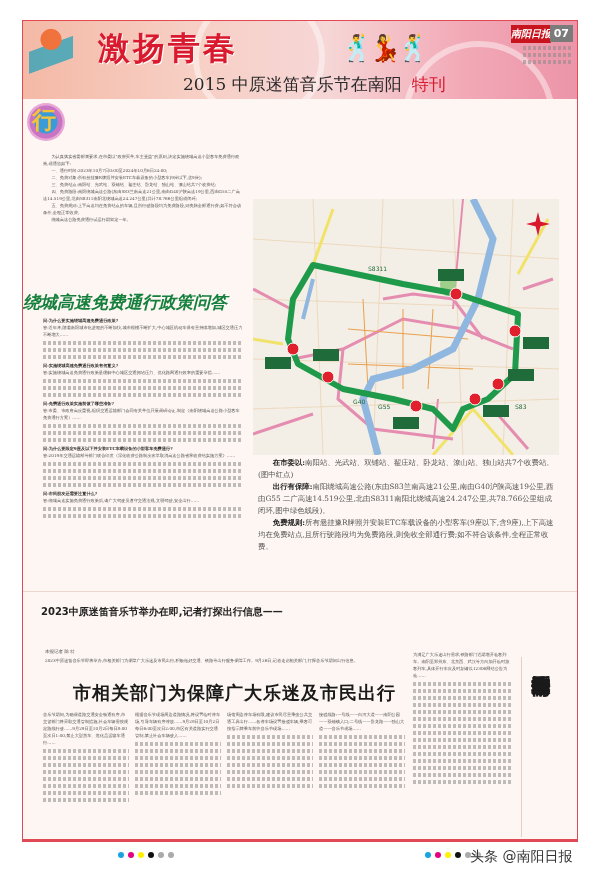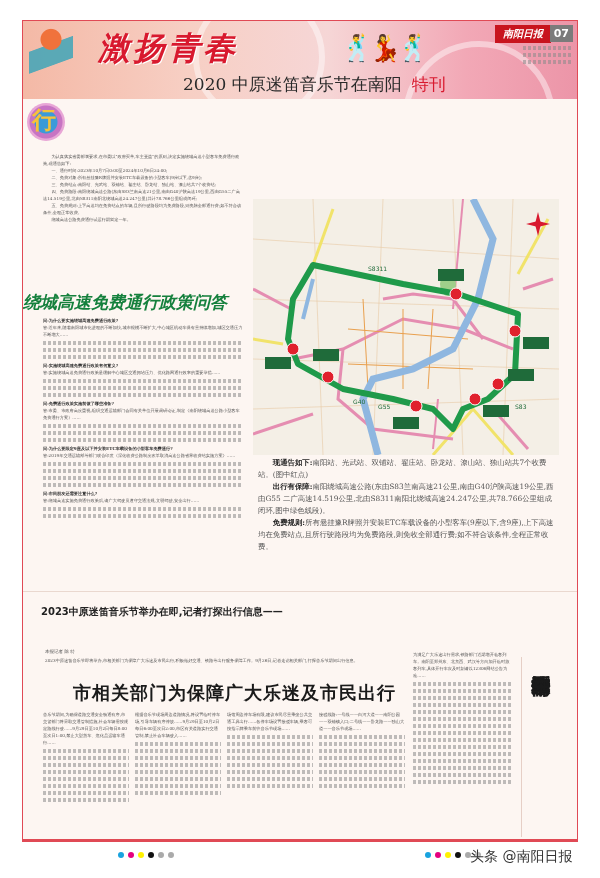--- a/index.html
+++ b/index.html
@@ -9,26 +9,26 @@
           border:1.5px solid #e04a55; background:#fdf6f2; box-sizing:border-box; overflow:hidden; }
   
   .masthead { position:absolute; left:0; top:0; width:100%; height:78px;
     background:linear-gradient(90deg,#f4b9a6 0%,#f7cfc4 30%,#f6d6d6 55%,#f2a8b6 80%,#ec95a8 100%); overflow:hidden; }
   .masthead .swirl { position:absolute; border-radius:50%; border:6px solid rgba(255,255,255,0.45); }
   .guitar { position:absolute; left:6px; top:4px; width:44px; height:72px;
     background:radial-gradient(circle at 50% 20%,#f06a30 0 10px,transparent 11px),
                linear-gradient(160deg,transparent 30%,#4aa7b8 31% 55%,transparent 56%);
     opacity:0.9; }
   .title-cal { position:absolute; left:75px; top:6px; font-family:"DejaVu Serif",serif; font-weight:bold;
-    font-style:italic; font-size:32px; color:#d8192e; letter-spacing:3px; text-shadow:1px 1px 0 #fff; }
+    font-size:32px; color:#d8192e; letter-spacing:3px; text-shadow:1px 1px 0 #fff; }
   .dancers { position:absolute; left:318px; top:12px; font-size:26px; color:#e0402a; letter-spacing:-4px; }
   .sub-title { position:absolute; left:160px; top:52px; font-size:17px; color:#2a2a2a; }
   .sub-title .tag { color:#d8192e; font-family:"DejaVu Sans",sans-serif; margin-left:10px; }
   .logo-box { position:absolute; right:26px; top:4px; background:#c8141e; color:#fff; font-size:10px;
-    padding:2px 8px; font-weight:bold; font-style:italic;margin-left:40px; }
+    padding:2px 0; font-weight:bold; font-style:italic;margin-left:40px; }
   .page-num { position:absolute; right:4px; top:4px; background:#7b7b7b; color:#fff; font-size:11px;
     font-weight:bold; padding:2px 4px; font-family:"DejaVu Sans",sans-serif; }
   .meta-lines { position:absolute; right:4px; top:22px; width:50px; font-size:4px; line-height:6px; color:#333; text-align:right; }
   
   .xing-icon { position:absolute; left:4px; top:82px; width:38px; height:38px; border-radius:50%;
     background:radial-gradient(circle,#3b9ad8 0 11px,#c774c3 12px 16px,#e8a6d6 17px); }
   .xing-icon span { position:absolute; left:5px; top:1px; font-size:24px; color:#f5c23a; font-weight:bold; }
   .headline1 { position:absolute; left:70px; top:92px; font-size:24px; font-weight:bold; color:#1a1a1a; letter-spacing:0.5px; }
   
   .tinytext { font-size:4.2px; line-height:7px; color:#555; }
@@ -72,21 +72,21 @@
 
 <div class="page">
 
   <div class="masthead">
     <div class="swirl" style="left:170px;top:-30px;width:120px;height:120px;"></div>
     <div class="swirl" style="left:380px;top:20px;width:140px;height:140px;"></div>
     <div class="guitar"></div>
     <div class="title-cal">激扬青春</div>
     <div class="dancers">🕺💃🕺</div>
     <div class="sub-title">
-      <span>2020 中原迷笛音乐节在南阳</span><span class="tag">特刊</span>
+      <span>2015 中原迷笛音乐节在南阳</span><span class="tag">特刊</span>
     </div>
     <div class="logo-box">南阳日报</div>
     <div class="page-num">07</div>
     <div class="meta-lines">
       <div class="fill-line"></div>
         <div class="fill-line"></div>
         <div class="fill-line"></div>
     </div>
   </div>
 
@@ -206,21 +206,21 @@
       </g>
 
       <g transform="translate(285,25)">
         <path d="M0 -12 L3 0 L0 12 L-3 0 Z" fill="#d8192e"></path>
         <path d="M-12 0 L0 3 L12 0 L0 -3 Z" fill="#d8192e"></path>
       </g>
     </svg>
   </div>
 
   <div class="map-info">
-    <p><b>现通告如下:</b><span>南阳站、光武站、双铺站、翟庄站、卧龙站、潦山站、独山站共7个收费站。(图中红点)</span></p>
+    <p><b>在市委以:</b><span>南阳站、光武站、双铺站、翟庄站、卧龙站、潦山站、独山站共7个收费站。(图中红点)</span></p>
     <p><b>出行有保障:</b><span>南阳绕城高速公路(东由S83兰南高速21公里,南由G40沪陕高速19公里,西由G55 二广高速14.519公里,北由S8311南阳北绕城高速24.247公里,共78.766公里组成闭环,图中绿色线段)。</span></p>
     <p><b>免费规则:</b><span>所有悬挂豫R牌照并安装ETC车载设备的小型客车(9座以下,含9座),上下高速均在免费站点,且所行驶路段均为免费路段,则免收全部通行费;如不符合该条件,全程正常收费。</span></p>
   </div>
 
   <div class="section-sep"></div>
 
   <div class="kicker">2023中原迷笛音乐节举办在即,记者打探出行信息——</div>
   <div class="byline tinytext">本报记者 陈 特</div>
   <div class="lead tinytext">2023中原迷笛音乐节即将举办,市相关部门为保障广大乐迷及市民出行,积极做好交通、铁路等出行服务保障工作。9月26日,记者走访相关部门,打探音乐节期间出行信息。</div>
   <div class="headline3">市相关部门为保障广大乐迷及市民出行</div>

